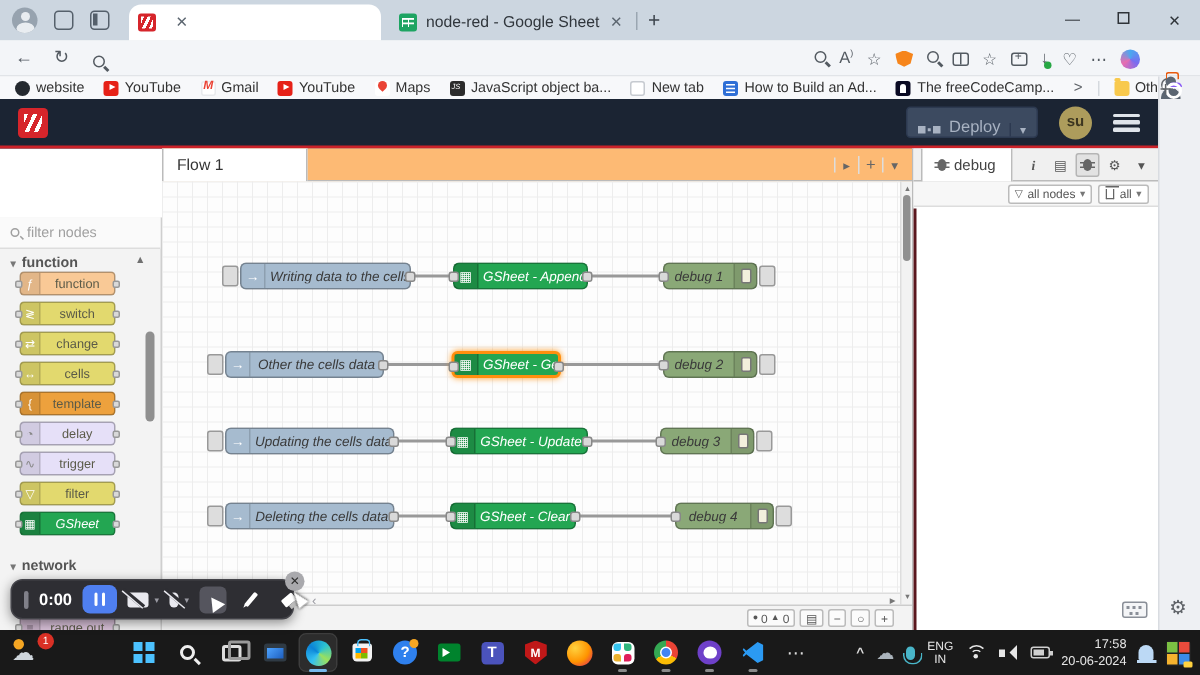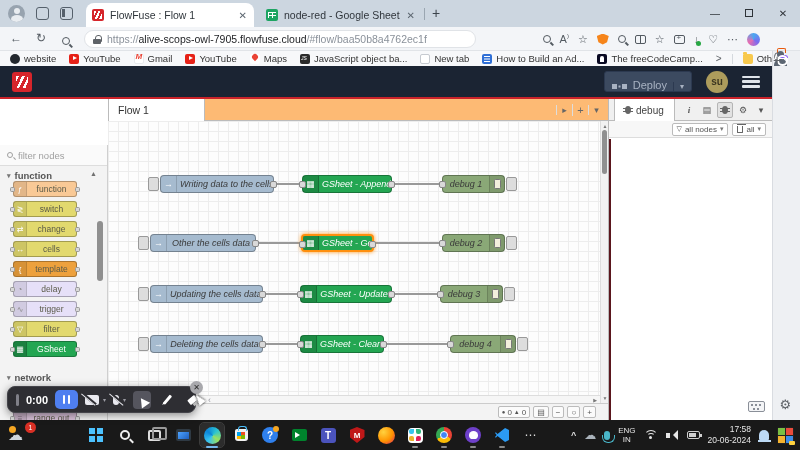--- a/index.html
+++ b/index.html
@@ -87,21 +87,21 @@
   
   #palette { position:absolute; left:0; top:99px; width:108px; height:321px; background:#f3f3f3; border-right:1px solid #cfcfcf;margin-top:46px; }
   #psearch { height:21px; border-bottom:1px solid #ddd; background:#fafafa; display:flex; align-items:center; gap:5px; padding-left:7px; color:#a0a0a0; font-size:9.5px; }
   .sring { width:6px; height:6px; border:1.3px solid #a0a0a0; border-radius:50%; position:relative; flex:none; }
   .sring::after { content:""; position:absolute; left:5px; top:5px; width:3px; height:1.2px; background:#a0a0a0; transform:rotate(45deg); }
   .pcat { position:absolute; left:0; width:100%; height:13px; display:flex; align-items:center; gap:4px; padding-left:7px; font-size:9.5px; font-weight:bold; color:#555; }
   .pcat .chv { font-size:7px; color:#777; }
   .pitem { position:absolute; left:13px; width:64px; height:16px; border:1px solid rgba(0,0,0,.28); border-radius:3px; display:flex; align-items:center; font-size:8.5px; color:#5a5a48; }
   .picon { width:13px; align-self:stretch; display:flex; align-items:center; justify-content:center; background:rgba(0,0,0,.09); border-right:1px solid rgba(0,0,0,.12); font-size:8px; color:#fff; }
   .plabel { flex:1; text-align:center; overflow:hidden; white-space:nowrap; }
-  .pitem.dark .plabel { color:#fff; }
+  .pitem.dark .plabel { color:#fff;font-style:italic; }
   .pport { position:absolute; width:5px; height:5px; background:#d9d9d9; border:1px solid #999; border-radius:1.5px; top:4.5px; }
   .pport.l { left:-4px; } .pport.r { right:-4px; }
   #pscrollthumb { position:absolute; left:97px; top:76px; width:6px; height:60px; background:#8f8f8f; border-radius:3px; }
   #pscrollup { position:absolute; left:90px; top:25px; font-size:7px; color:#707070; }
 
   
   #workspace { position:absolute; left:108px; top:99px; width:500px; height:321px; }
   #flowtabs { position:relative; height:22px; background:#fdba74; border-bottom:1px solid #bbb; }
   .ftab { position:absolute; left:0; top:0; width:97px; height:22px; background:#fff; border-left:1px solid #bbb; border-right:1px solid #bbb; display:flex; align-items:center; padding-left:9px; font-size:10.5px; color:#333; }
   .ftctrls { position:absolute; right:4px; top:0; height:21px; display:flex; align-items:center; color:#666; }
@@ -273,47 +273,40 @@
 <body>
 
 <div id="screen">
 
   <div id="tabstrip">
     <span class="tprofile"></span>
     <span class="tsicon cube"></span>
     <span class="tsicon vtabs"></span>
     <div class="tab active">
       <span class="favicon flowfuse"></span>
-      <span class="tablabel">FlowFuse : Flow 1</span>
       <span class="tclose">✕</span>
     </div>
     <div class="tab inactive">
       <span class="favicon sheets"></span>
       <span class="tablabel">node-red - Google Sheets</span>
       <span class="tclose">✕</span>
     </div>
     <span class="tabsep"></span>
     <span class="newtab">+</span>
     <div id="wctrls">
       <span class="wc">—</span>
       <span class="wc"><span class="sq"></span></span>
       <span class="wc">✕</span>
     </div>
   </div>
 
   <div id="btoolbar">
     <span class="navic" style="left:10px">←</span>
     <span class="navic" style="left:36px">↻</span>
     <span class="navic" style="left:62px;top:7px"><span class="ring"></span></span>
-    <div id="urlpill">
-      <span class="lock"></span>
-      <span class="u-scheme">https://</span>
-        <span class="u-host">alive-scops-owl-7905.flowfuse.cloud</span>
-        <span class="u-path">/#flow/baa50b8a4762ec1f</span>
-    </div>
     <div id="tbicons">
       <span><span class="ring"></span></span>
       <span>A<sup style="font-size:6px">)</sup></span>
       <span>☆</span>
       <span class="fox"></span>
       <span><span class="ring" style="border-radius:50%"></span></span>
       <span class="splitic"></span>
       <span>☆</span>
       <span class="collic"></span>
       <span class="dlwrap">↓</span>

